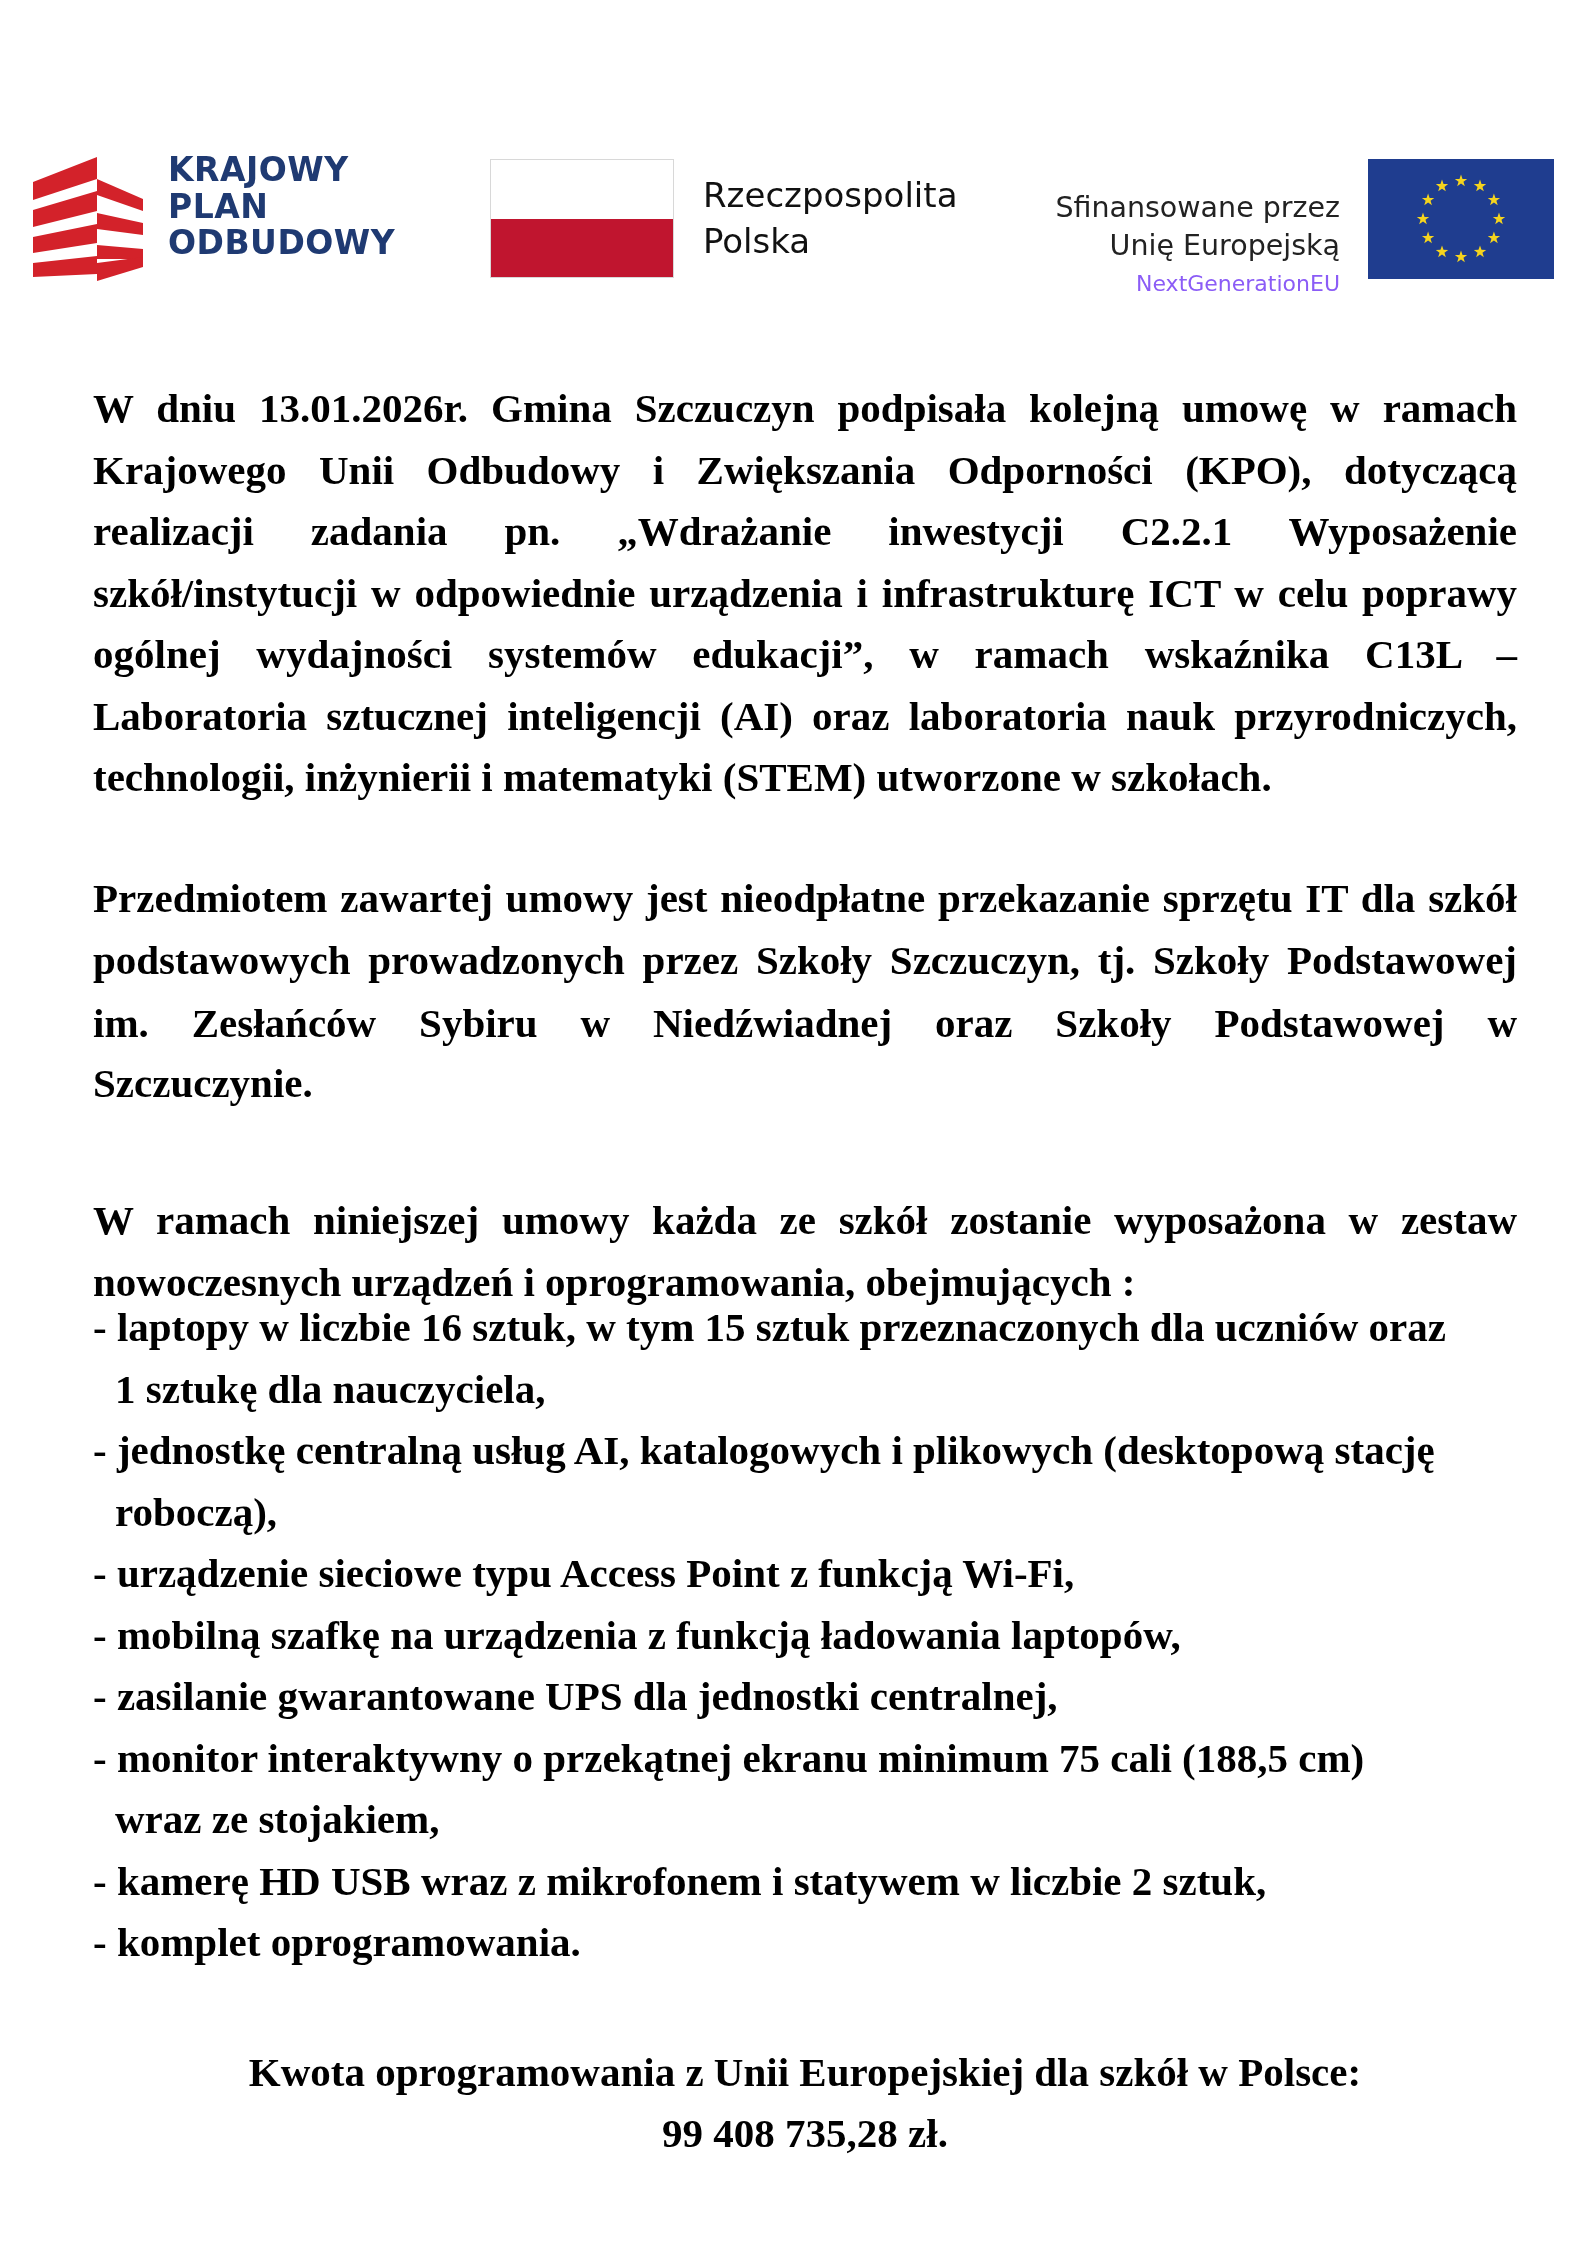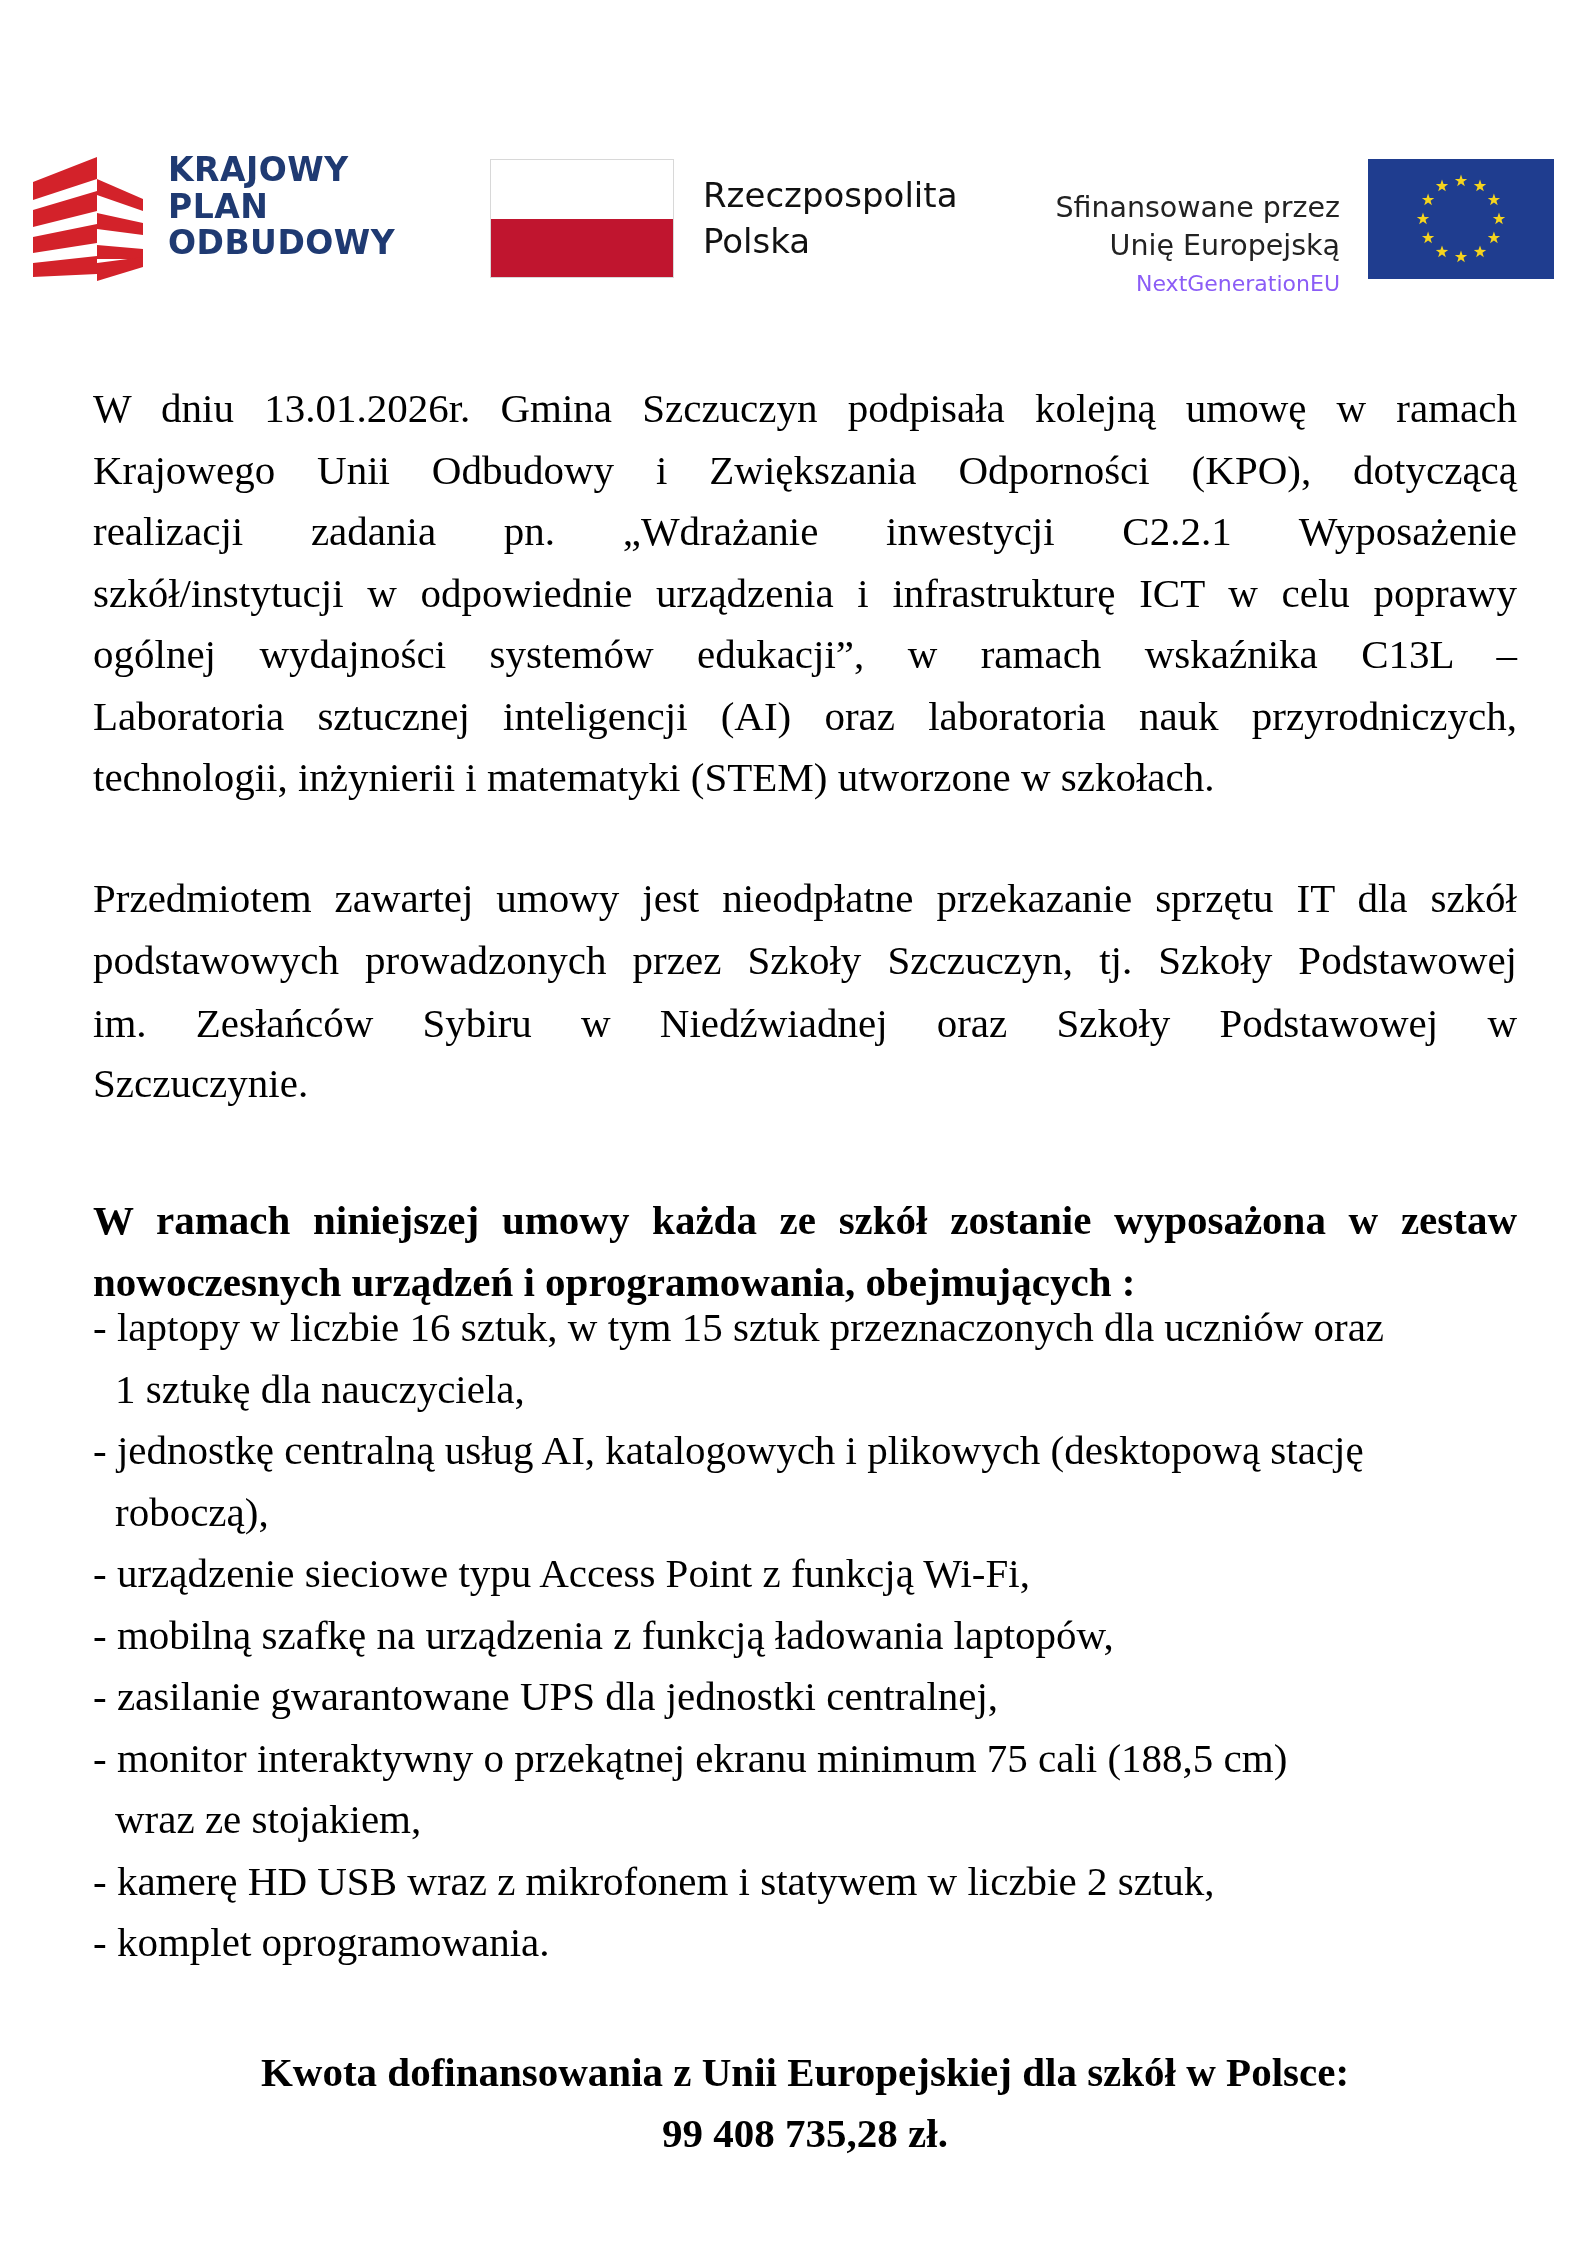--- a/index.html
+++ b/index.html
@@ -17,21 +17,21 @@
   .rp-text { position: absolute; left: 703px; top: 172px; font-family: "DejaVu Sans", sans-serif; color: #111111;
              font-size: 34px; line-height: 46px; font-weight: 500; }
 
   .eu-text { position: absolute; right: 247px; top: 162px; text-align: right; font-family: "DejaVu Sans", sans-serif;
              color: #222222; font-size: 28.5px; line-height: 38px; margin-top: 27px; }
   .eu-text .ngeu { color: #8b5cf6; font-size: 22px; }
   .eu-flag { position: absolute; left: 1368px; top: 159px; width: 186px; height: 120px; }
 
   .doc { position: absolute; left: 93px; top: 0; width: 1424px;
          font-family: "Liberation Serif", serif; color: #000000; font-size: 41px; }
-  .line { position: absolute; left: 0; width: 1424px; height: 61.5px; line-height: 61.5px; white-space: nowrap; }
+  .line { position: absolute; left: 0; width: 1424px; height: 61.5px; line-height: 61.5px; white-space: nowrap; font-weight: bold; }
   .j { text-align: justify; text-align-last: justify; white-space: normal; }
   .b { font-weight: bold; margin-top: 16px; }
   .indent { padding-left: 22px; }
   .center { text-align: center; }
 </style>
 </head>
 <body>
 
 <div class="logo-band">
 
@@ -118,16 +118,16 @@
     <div class="line" style="top:1543px">- urządzenie sieciowe typu Access Point z funkcją Wi-Fi,</div>
     <div class="line" style="top:1604.5px">- mobilną szafkę na urządzenia z funkcją ładowania laptopów,</div>
     <div class="line" style="top:1666px">- zasilanie gwarantowane UPS dla jednostki centralnej,</div>
     <div class="line" style="top:1727.5px">- monitor interaktywny o przekątnej ekranu minimum 75 cali (188,5 cm)</div>
     <div class="line indent" style="top:1789px">wraz ze stojakiem,</div>
     <div class="line" style="top:1850.5px">- kamerę HD USB wraz z mikrofonem i statywem w liczbie 2 sztuk,</div>
     <div class="line" style="top:1912px">- komplet oprogramowania.</div>
   </div>
 
   <div>
-    <div class="line b center" style="top:2026px">Kwota dofinansowania z Unii Europejskiej dla szkół w Polsce:</div>
+    <div class="line b center" style="top:2026px">Kwota oprogramowania z Unii Europejskiej dla szkół w Polsce:</div>
     <div class="line b center" style="top:2087px">99 408 735,28 zł.</div>
   </div>
 </div>
 
 </body></html>

